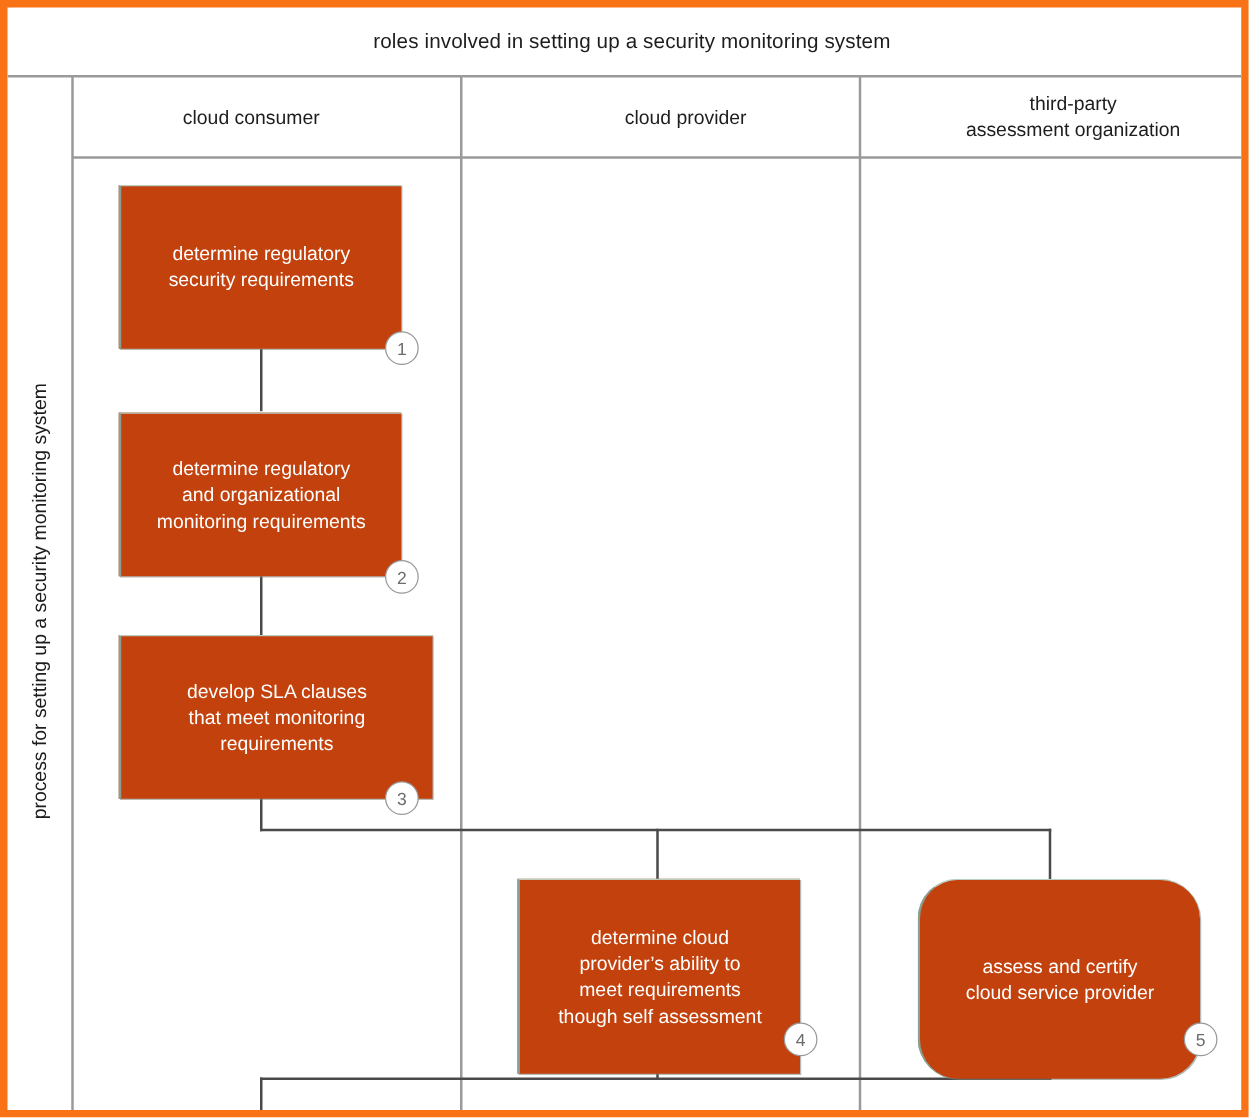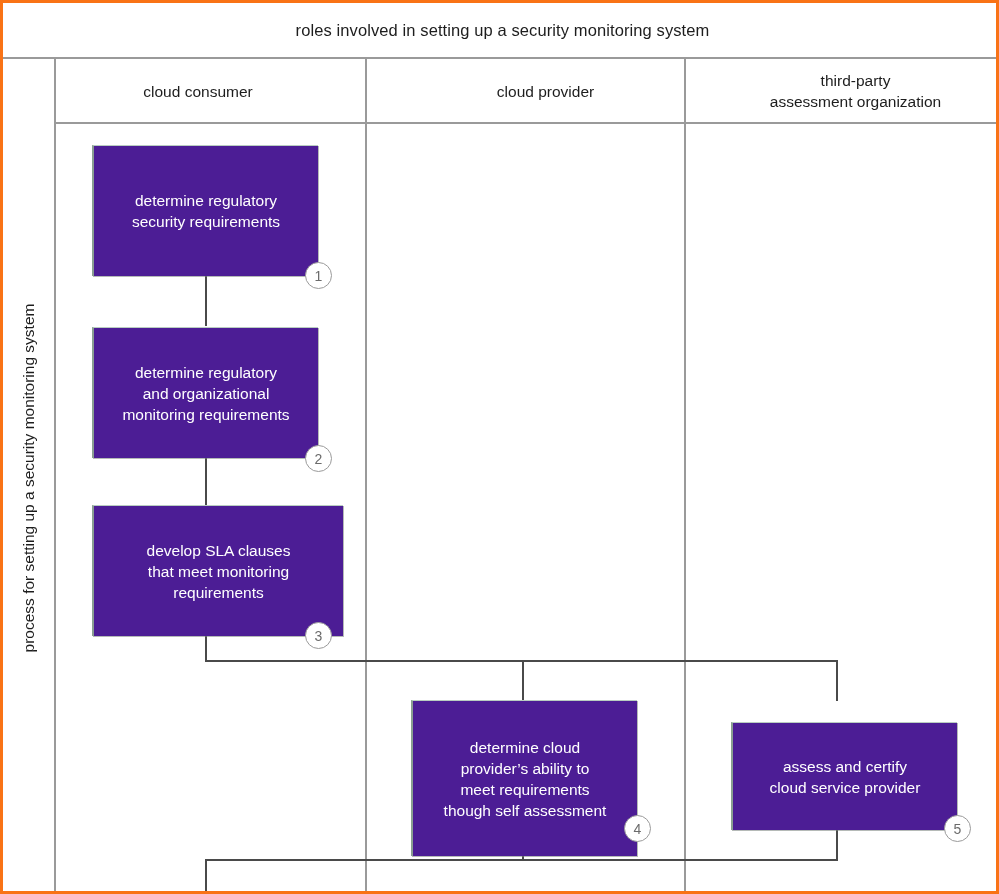--- a/index.html
+++ b/index.html
@@ -12,21 +12,21 @@
     color: #222222;
   }
 
   #diagram {
     position: relative;
     width: 999px;
     height: 894px;
     background: #ffffff;
     overflow: hidden;
     box-sizing: border-box;
-    border: 3px solid #f97316;
+    border: 6px solid #f97316;
   }
 
   
   .hline {
     position: absolute;
     background: #9a9a9a;
     height: 2px;
   }
   .vline {
     position: absolute;
@@ -90,21 +90,21 @@
     position: absolute;
     background: #4a4a4a;
   }
   .conn-v { width: 2px; }
   .conn-h { height: 2px; }
 
   
   .node {
     position: absolute;
     box-sizing: border-box;
-    background: #4c1d95;
+    background: #c2410c;
     border-left: 2px solid #8a9e92;
     border-top: 1px solid #b9cdc1;
     display: flex;
     align-items: center;
     justify-content: center;
     text-align: center;
     box-shadow: 1px 1px 0 0 rgba(120,130,124,.55);
   }
   .node-text {
     color: #ffffff;
@@ -204,21 +204,21 @@
   <div class="node" style="left:408px; top:697px; width:226px; height:156px;">
     <span class="node-text">determine cloud
 provider’s ability to
 meet requirements
 though self assessment</span>
   </div>
   <div class="badge" style="left:621px; top:812px;">
     <span>4</span>
   </div>
 
-  <div class="node" style="left:728px; top:719px; width:226px; height:108px;">
+  <div class="node" style="left:728px; top:697px; width:226px; height:160px;border-radius:32px;">
     <span class="node-text">assess and certify
 cloud service provider</span>
   </div>
   <div class="badge" style="left:941px; top:812px;">
     <span>5</span>
   </div>
 
 </div>
 
 </body></html>

